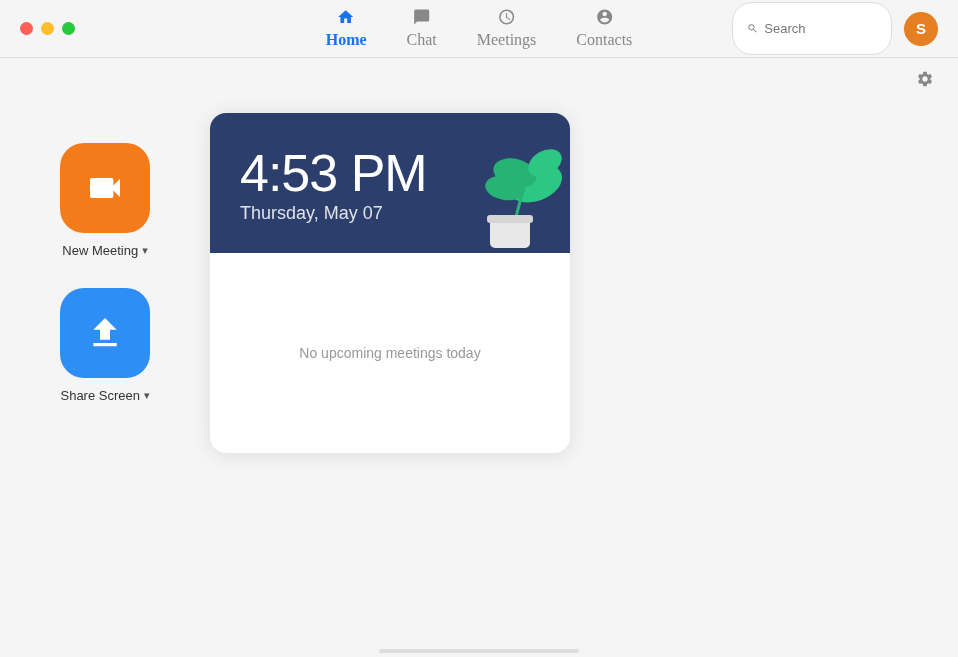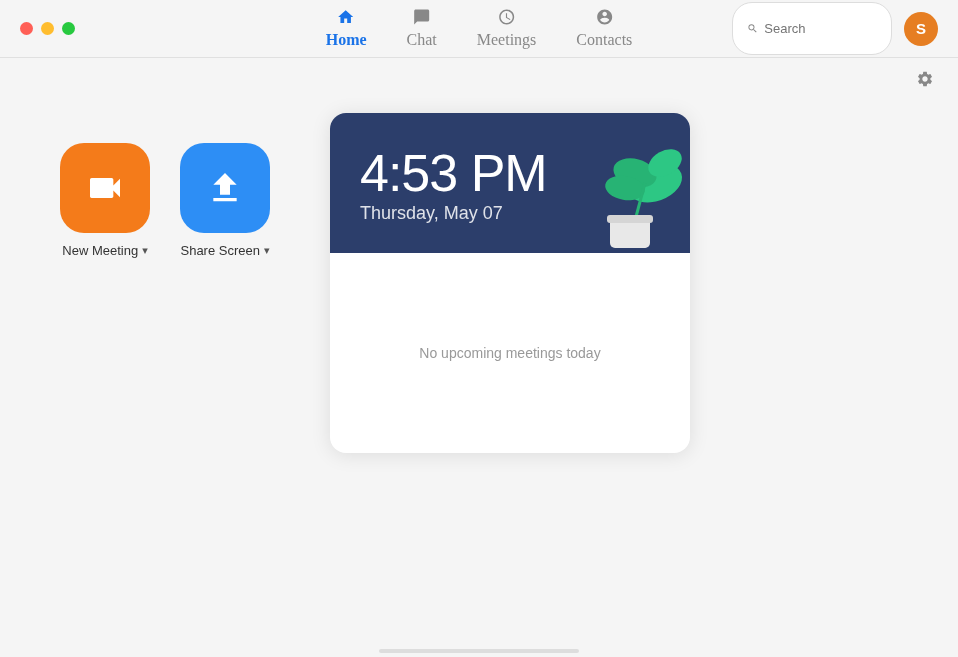--- a/index.html
+++ b/index.html
@@ -152,21 +152,21 @@
     .main-content {
       display: flex;
       padding: 20px 60px;
       gap: 60px;
       align-items: flex-start;
     }
 
     
     .actions-grid {
       display: grid;
-      grid-template-columns: 1fr 1fr;
+      grid-template-columns: 1fr;
       gap: 30px 30px;
       padding-top: 30px;
     }
 
     .action-item {
       display: flex;
       flex-direction: column;
       align-items: center;
       gap: 10px;
       cursor: pointer;

